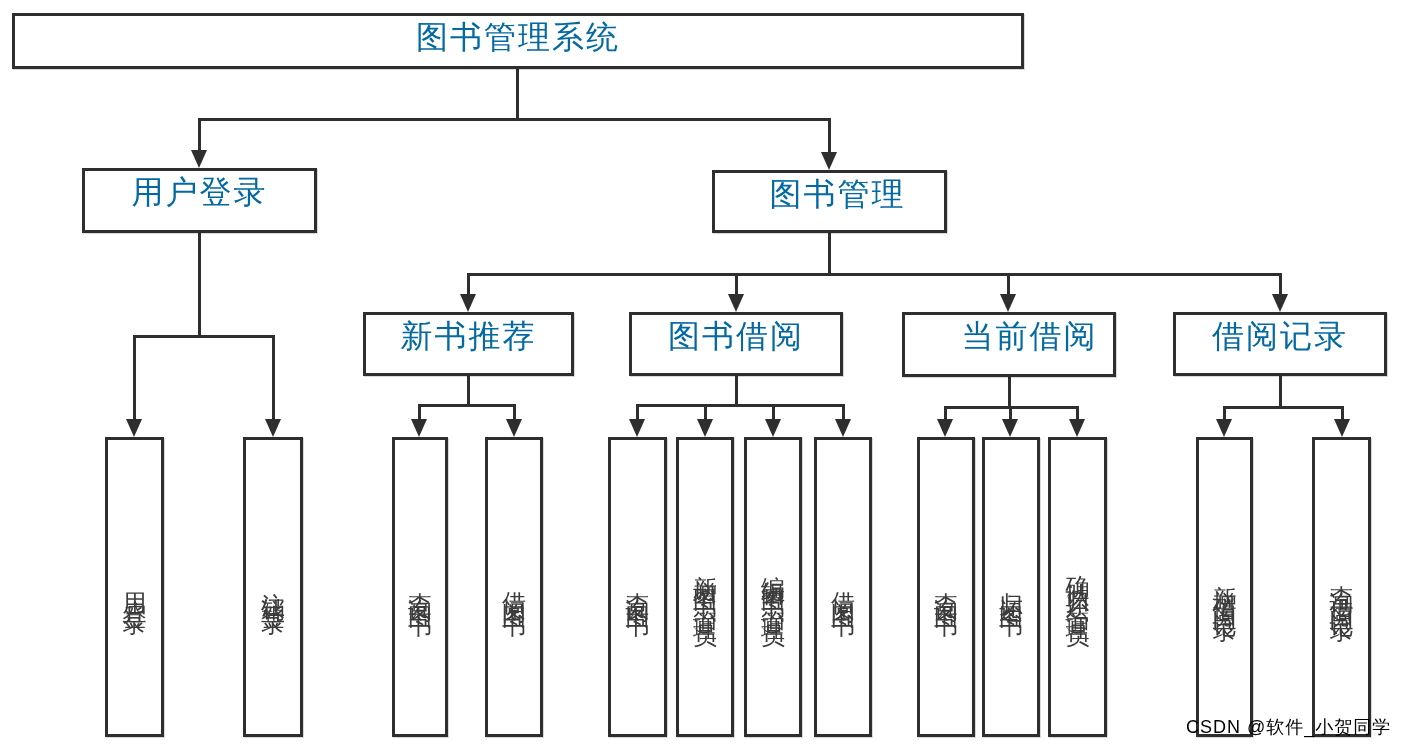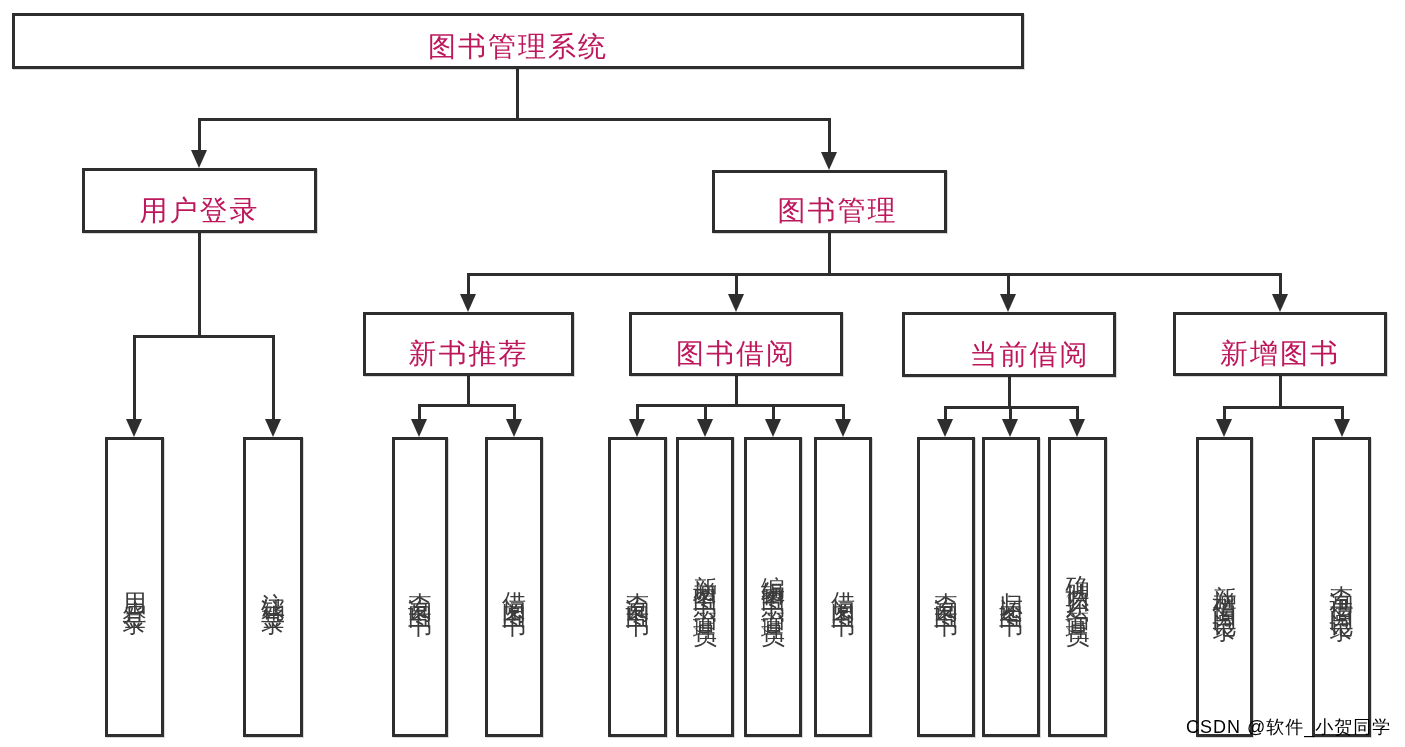--- a/index.html
+++ b/index.html
@@ -2,22 +2,22 @@
 <html><head>
 <meta charset="utf-8">
 <style>
   html,body { margin:0; padding:0; background:#fff; }
   #stage {
     position:relative; width:1405px; height:747px; background:#ffffff;
     font-family:"Liberation Sans","DejaVu Sans",sans-serif; overflow:hidden;
   }
   .node {
     position:absolute; box-sizing:border-box; background:#fff;
-    border:3px solid #2e2e2e; display:flex; align-items:flex-end; justify-content:center;
-    color:#be185d; font-size:28px; letter-spacing:2px; white-space:nowrap;
+    border:3px solid #2e2e2e; display:flex; align-items:flex-start; justify-content:center;
+    color:#0369a1; font-size:32px; letter-spacing:2px; white-space:nowrap;
     box-shadow:1px 1px 0 rgba(0,0,0,0.15); z-index:2;
   }
   .leaf {
     position:absolute; box-sizing:border-box; background:#fff;
     border:3px solid #2e2e2e; display:flex; align-items:center; justify-content:center;
     color:#3b3b3b; box-shadow:1px 1px 0 rgba(0,0,0,0.15); z-index:2;
   }
   .leaf span {
     writing-mode:vertical-rl; font-size:24px; letter-spacing:7px; line-height:1;
   }
@@ -56,21 +56,21 @@
 
   <div class="node" style="left:629px; top:312px; width:214px; height:64px;">
     <span>图书借阅</span>
   </div>
 
   <div class="node" style="left:902px; top:312px; width:214px; height:65px;padding-left:41px;">
     <span>当前借阅</span>
   </div>
 
   <div class="node" style="left:1173px; top:312px; width:214px; height:64px;">
-    <span>新增图书</span>
+    <span>借阅记录</span>
   </div>
 
   <div class="leaf" style="left:105px; top:437px; width:59px; height:300px;">
     <span>用户登录</span>
   </div>
   <div class="leaf" style="left:243px; top:437px; width:60px; height:300px;">
     <span>注销登录</span>
   </div>
 
   <div class="leaf" style="left:392px; top:437px; width:56px; height:300px;">

